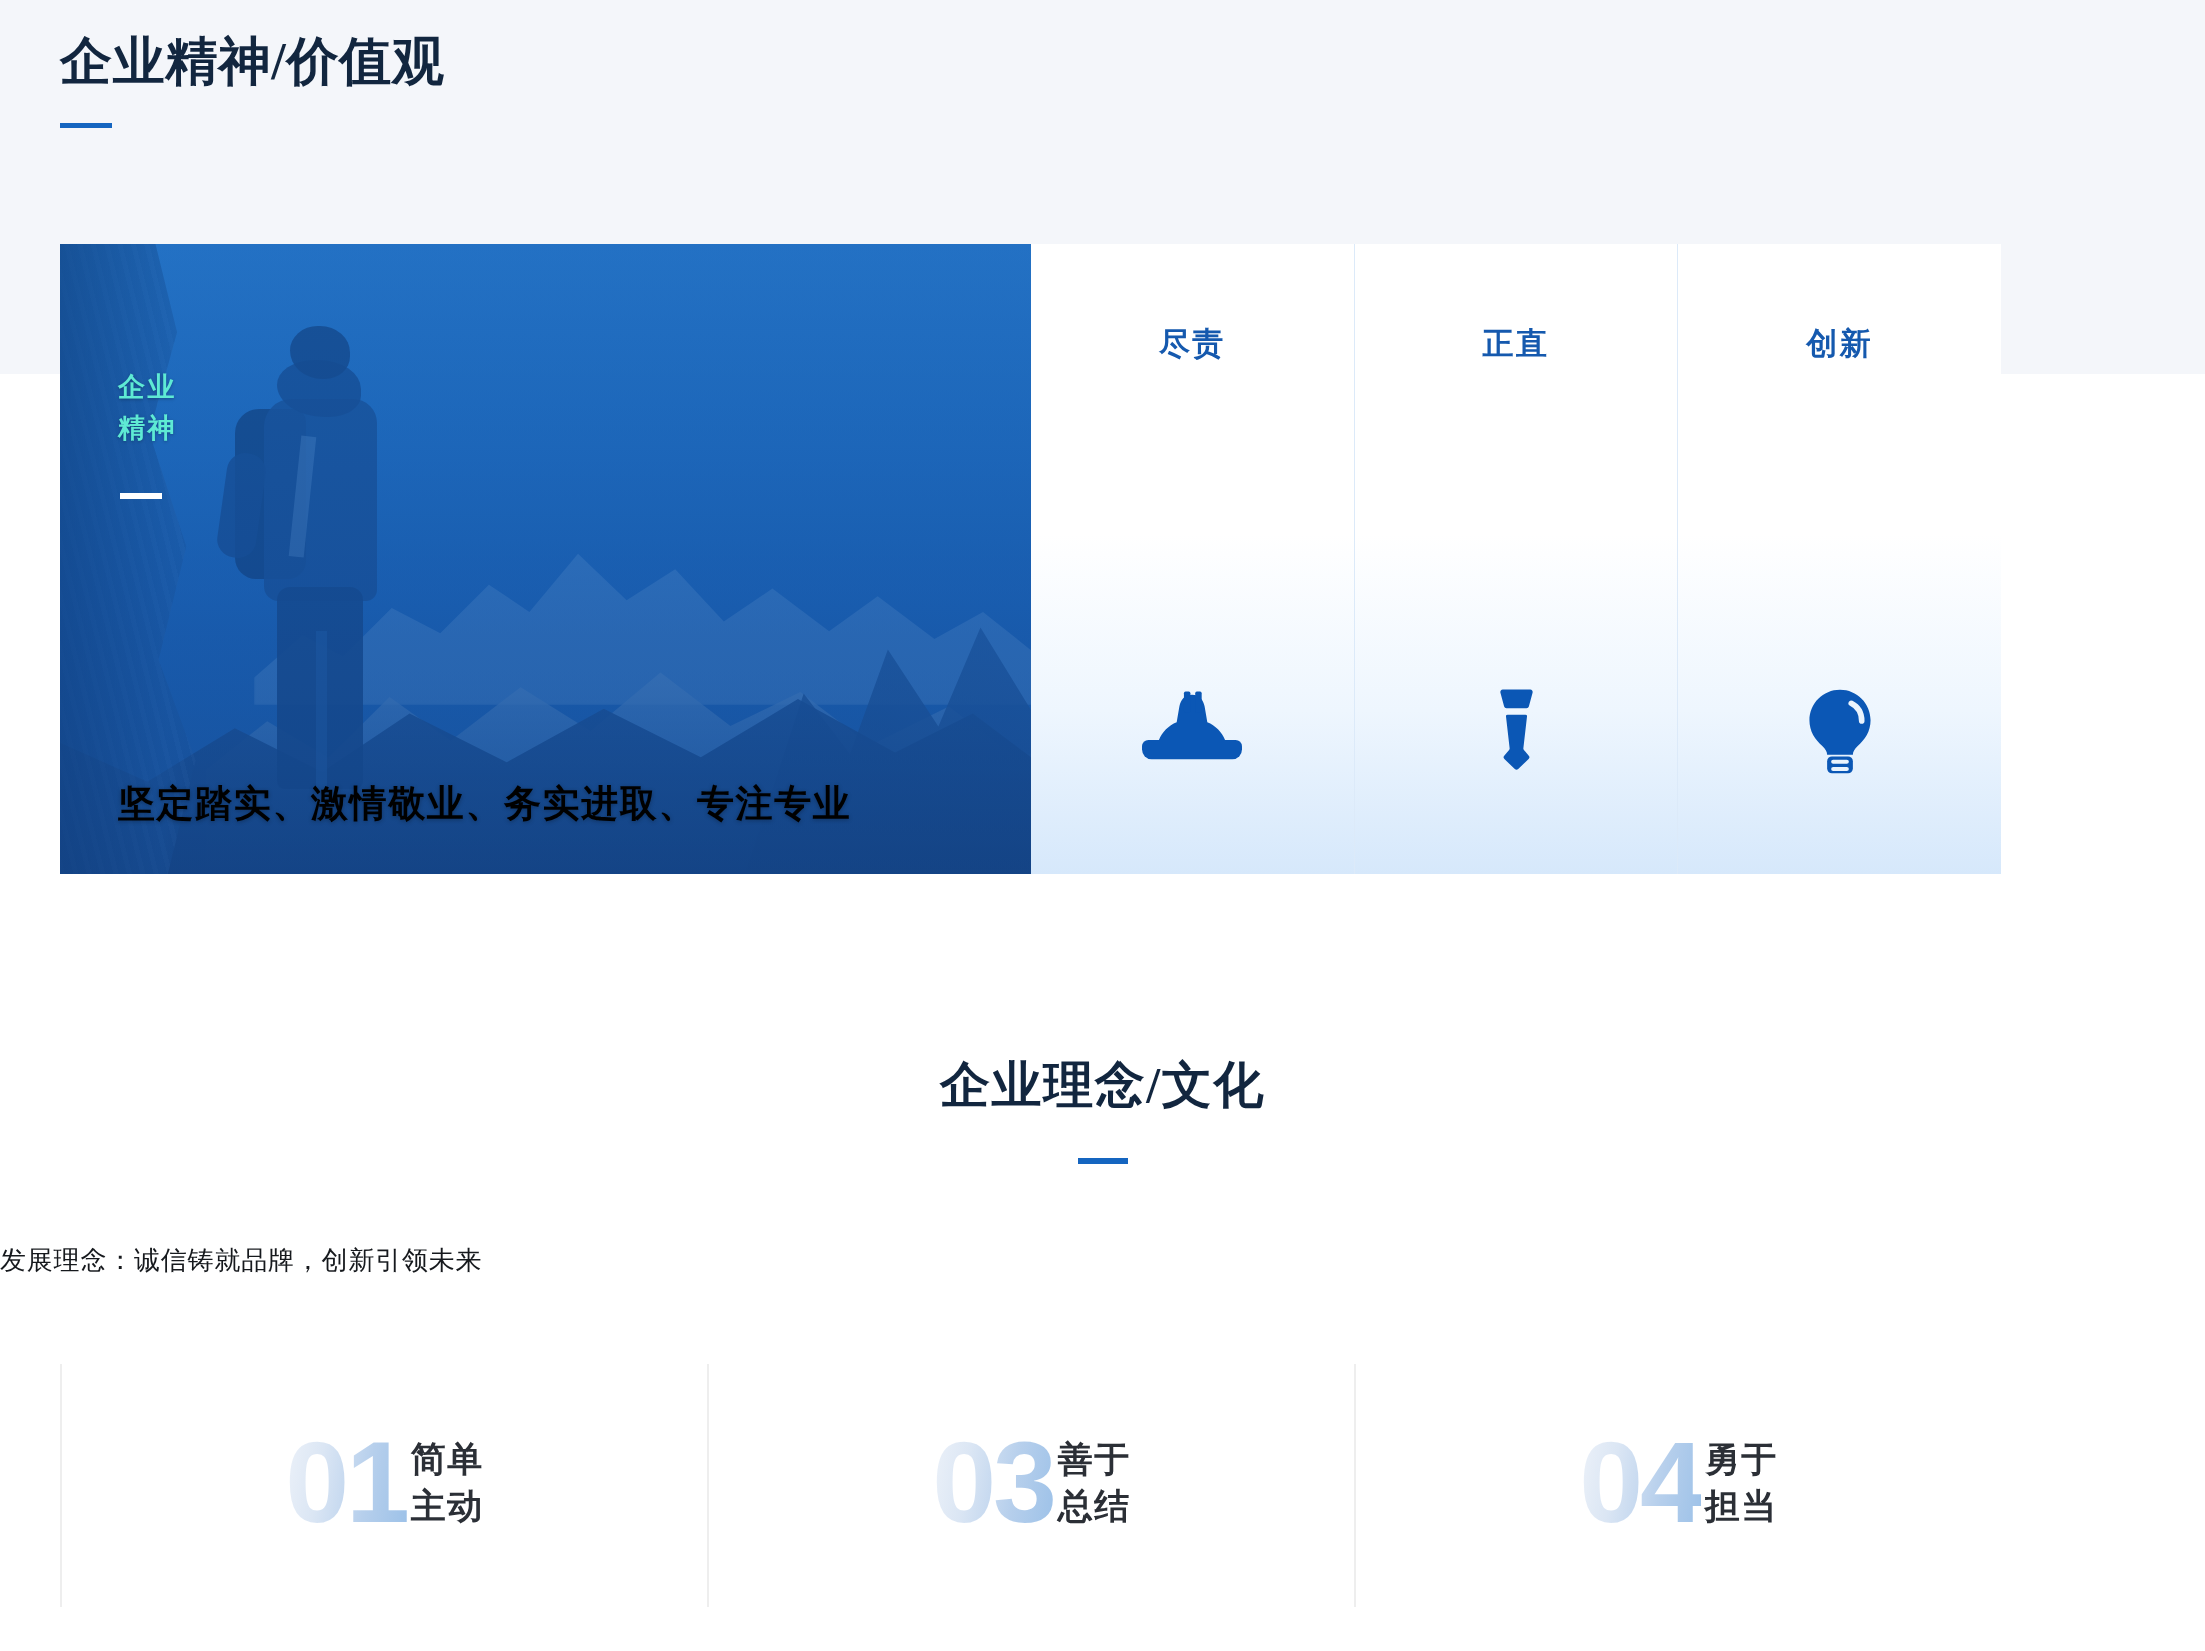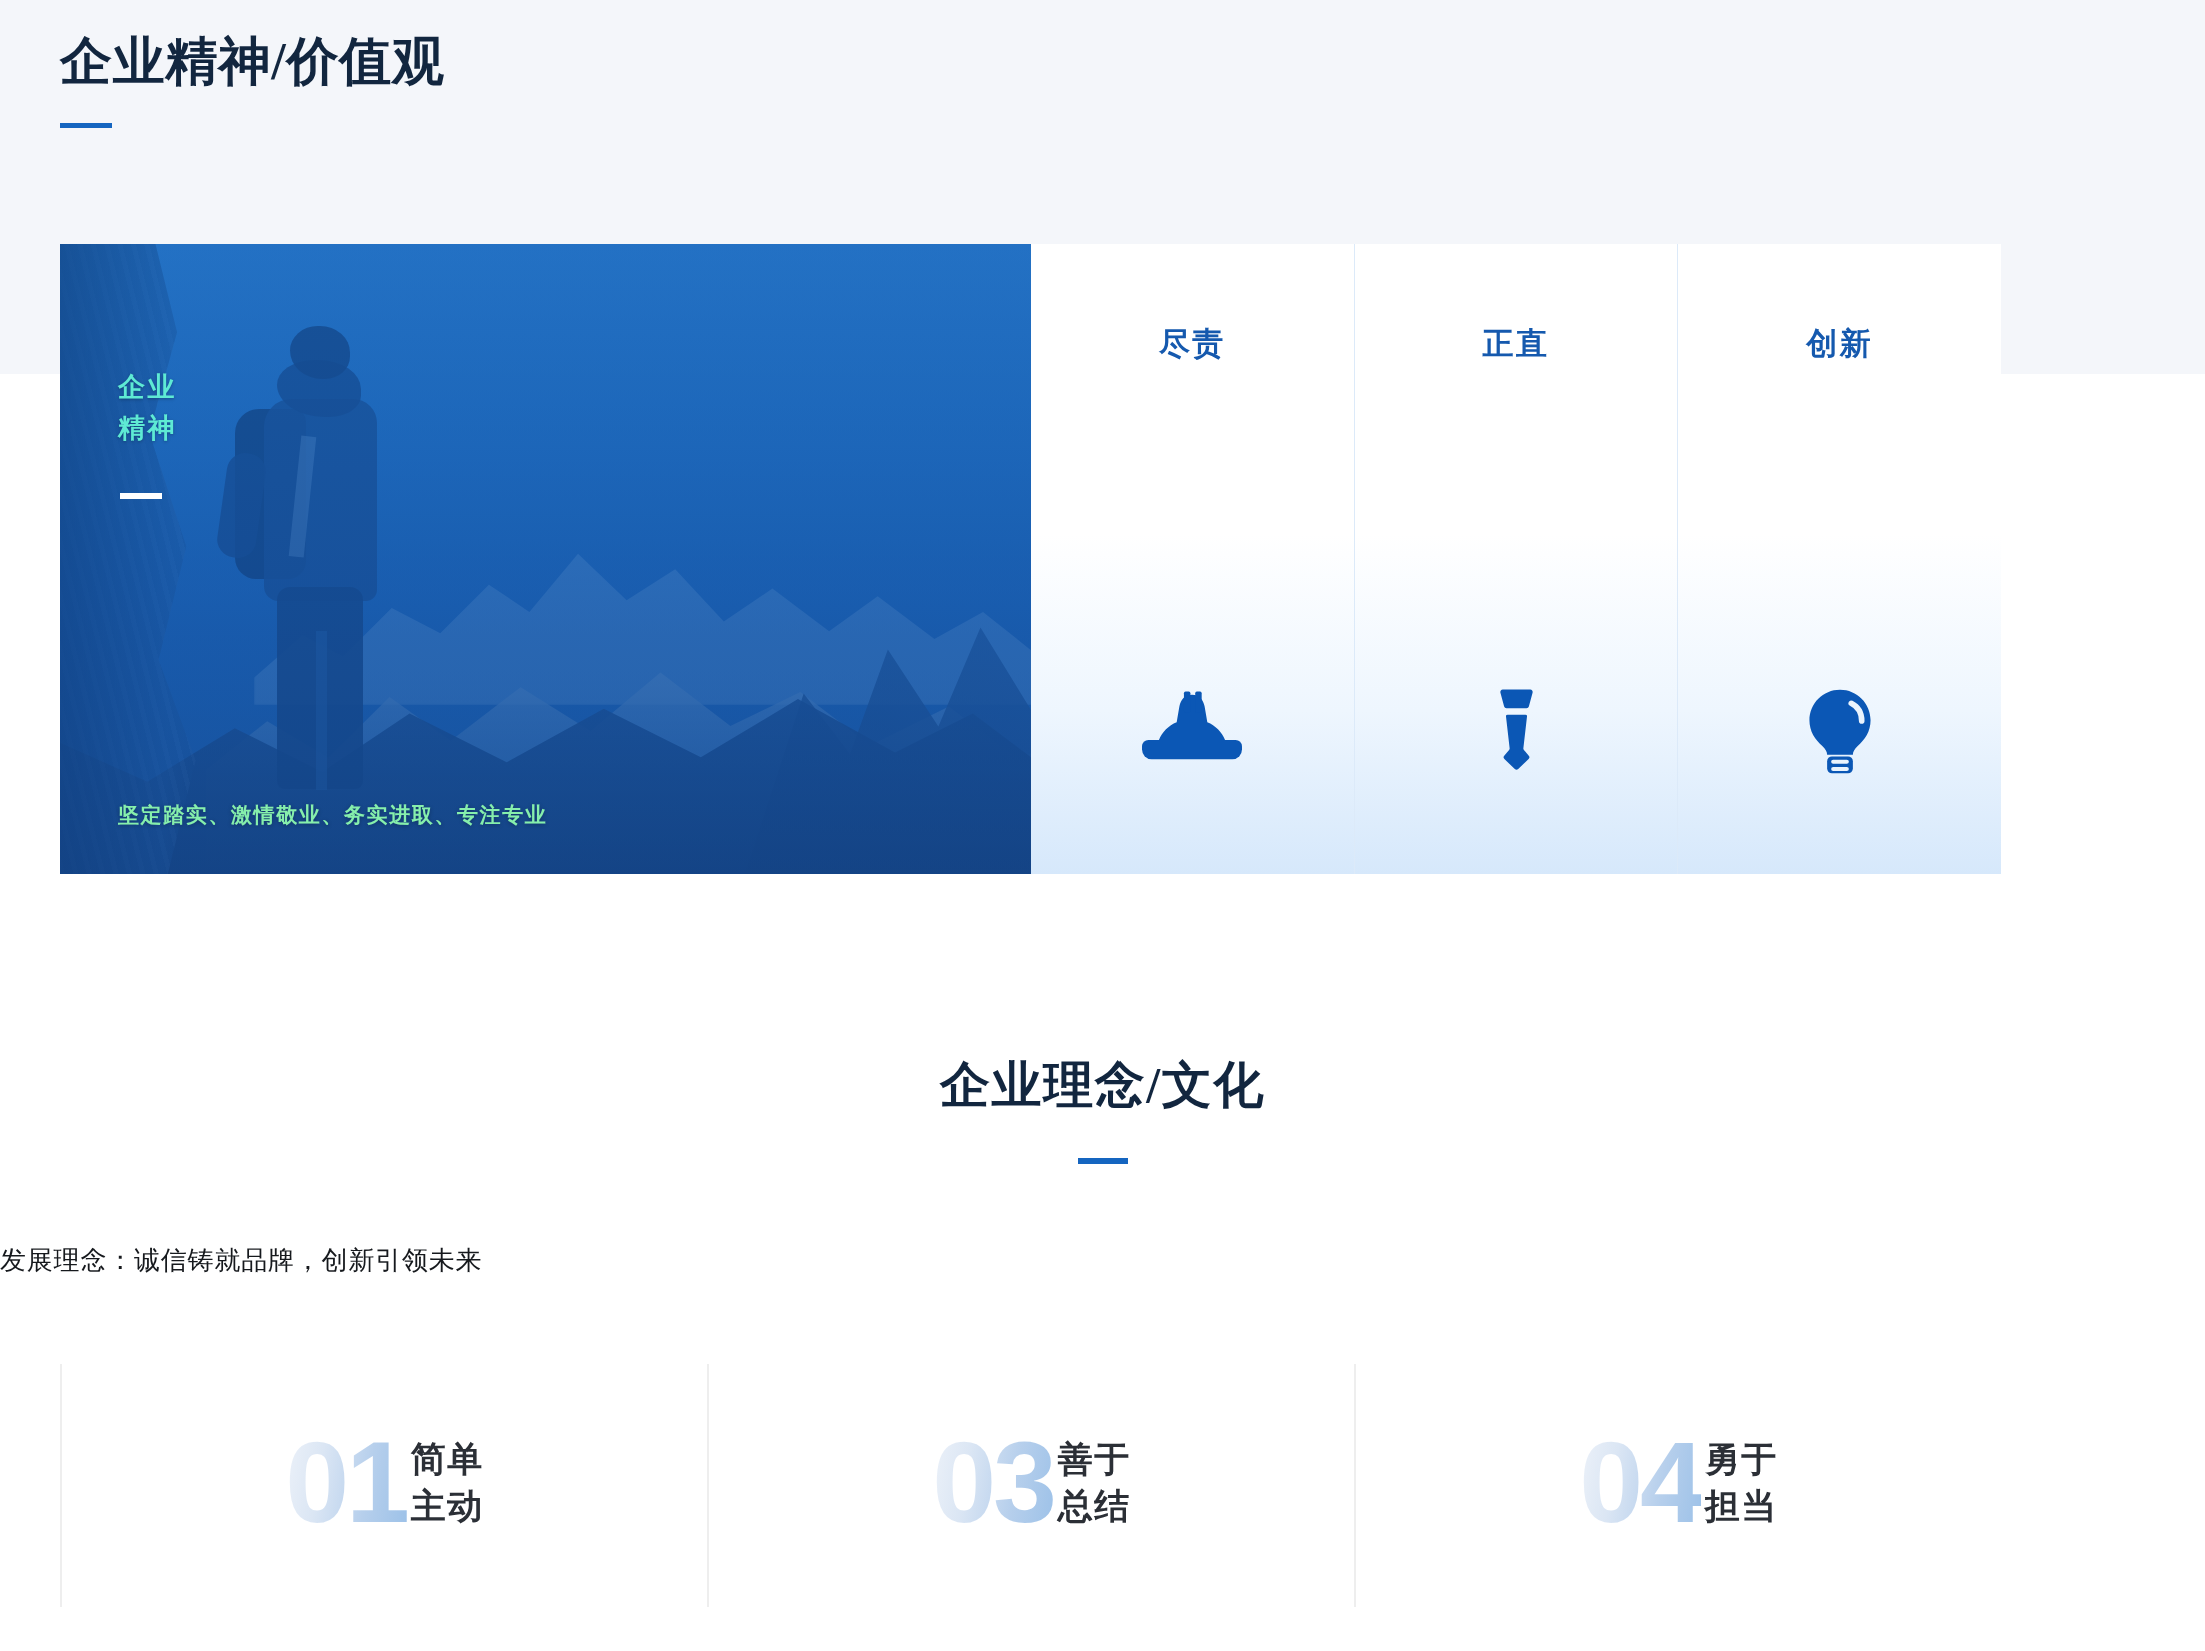--- a/index.html
+++ b/index.html
@@ -185,22 +185,22 @@
   }
   .hero-rule{
     position:absolute;
     left:60px; top:249px;
     width:42px; height:5.7px;
     background:#ffffff;
   }
   .hero-caption{
     position:absolute;
     left:58px; bottom:45px;
-    color:#86efac;
-    font-size:21px;
+    color:#000000;
+    font-size:37px;
     font-weight:600;
     letter-spacing:1.6px;
     text-shadow:0 0.8px 4px rgba(0,0,0,.3);
     text-align:right;
   }
 
   
   .cards{
     display:flex;
     flex:1 1 auto;

